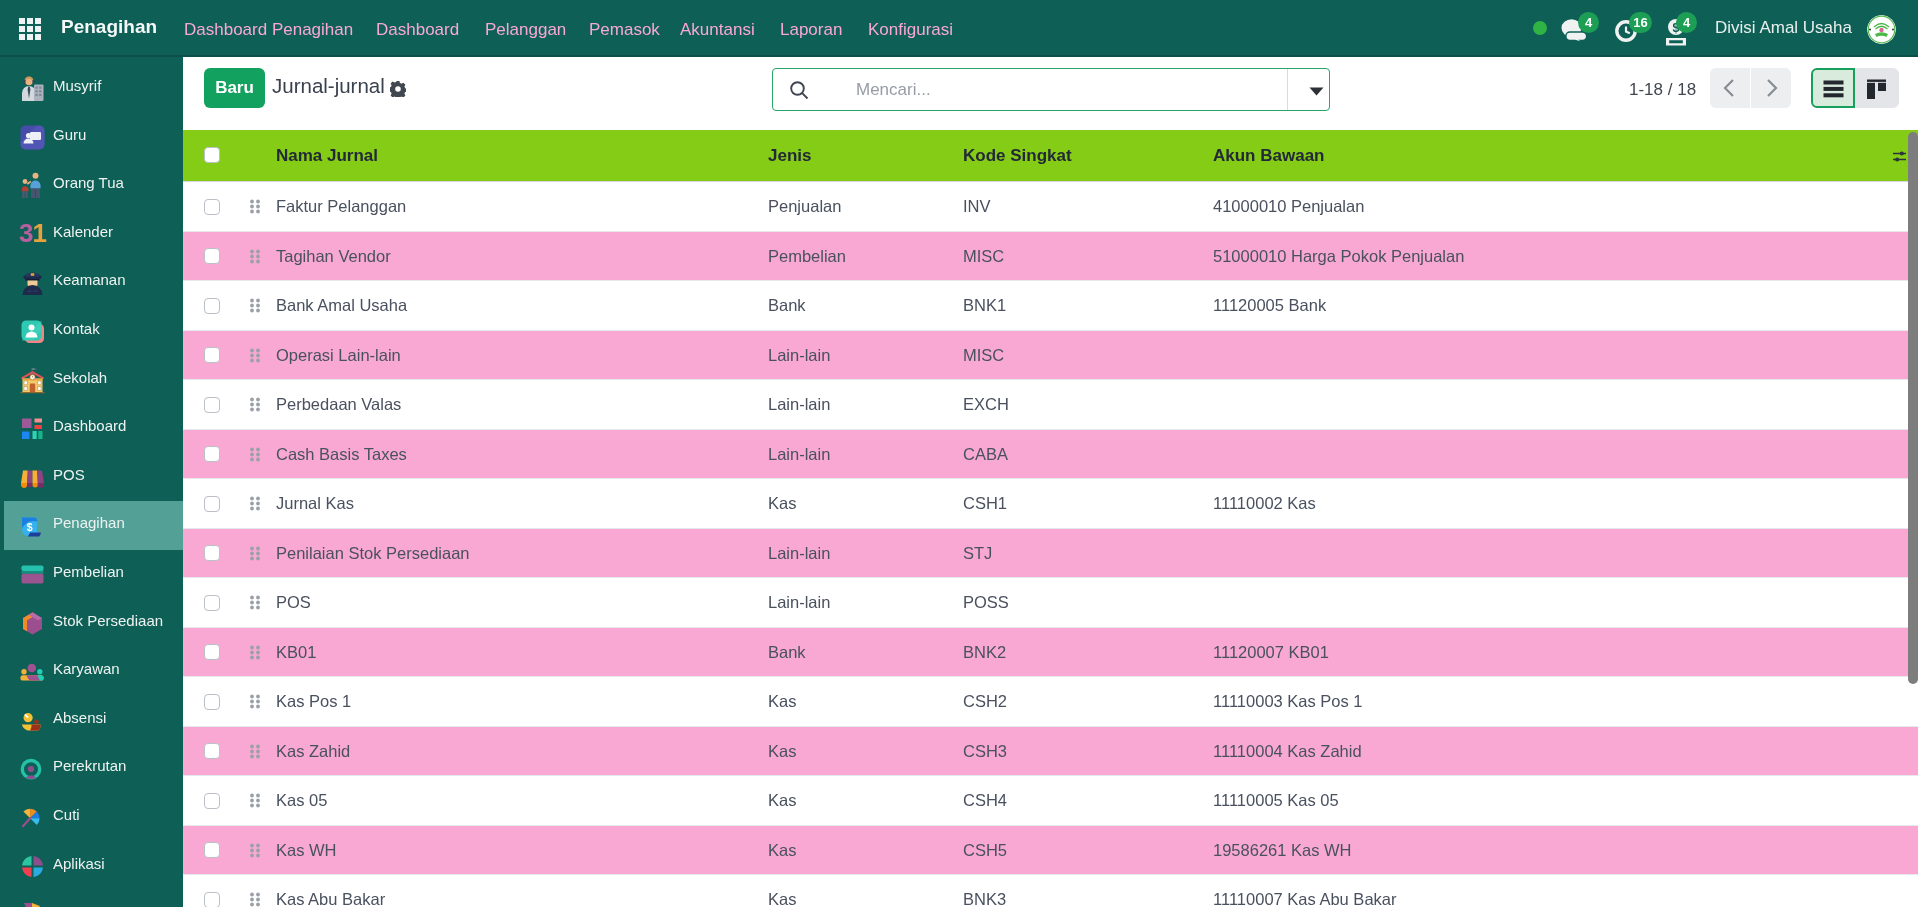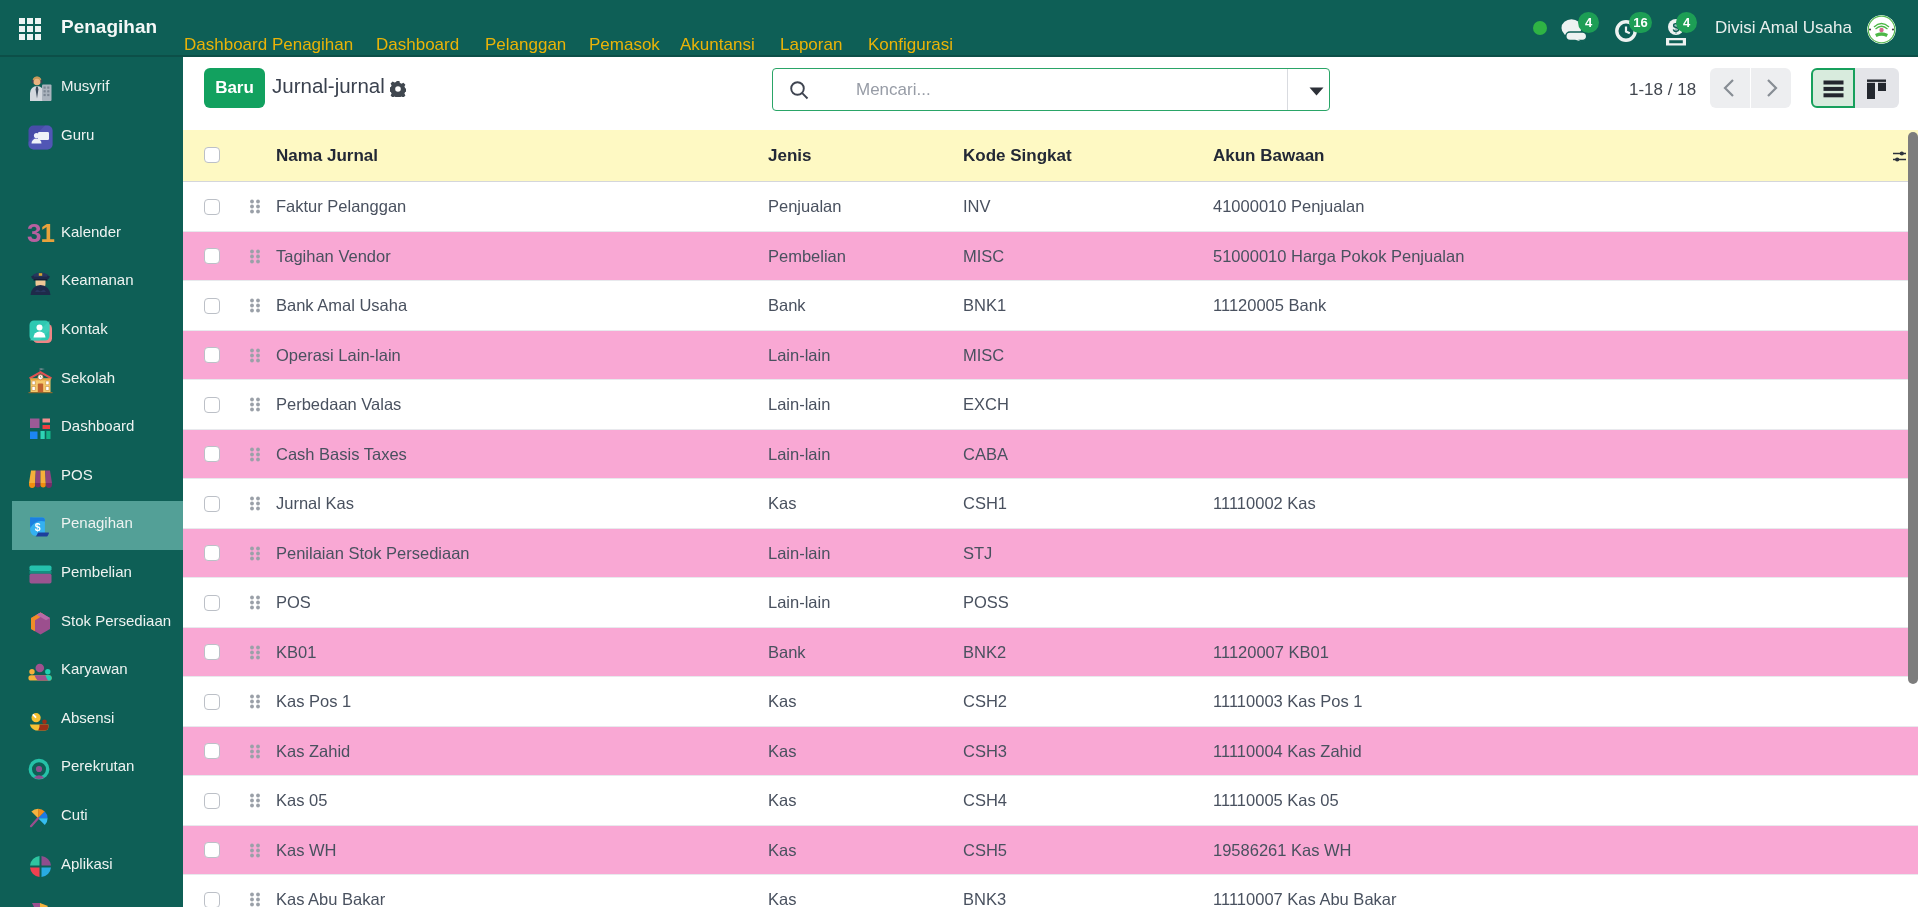--- a/index.html
+++ b/index.html
@@ -6,34 +6,34 @@
 html,body { width:1918px; height:907px; overflow:hidden; background:#fff;
   font-family:"Liberation Sans", sans-serif; }
 .abs { position:absolute; }
 
 
 #topbar { position:absolute; left:0; top:0; width:1918px; height:57px;
   background:#0e5f56; box-shadow:inset 0 -2px 0 #0c4f48; z-index:5; }
 #appsgrid { position:absolute; left:19px; top:18px; width:22px; height:22px; }
 #brand { position:absolute; left:61px; top:16px; font-size:19px; font-weight:600;
   color:#f4f8f7; }
-.topmenu { position:absolute; top:35px; font-size:17px; color:#eab308; }
+.topmenu { position:absolute; top:20px; font-size:17px; color:#f9a8d4; }
 #statusdot { position:absolute; left:1533px; top:21px; width:14px; height:14px;
   border-radius:50%; background:#2fb344; }
 .badge { position:absolute; background:#1d9e55; color:#fff; border-radius:11px;
   font-size:13px; font-weight:700; text-align:center; line-height:21px;
   width:21px; height:21px; z-index:3; }
 #username { position:absolute; left:1715px; top:18px; font-size:17px; color:#e9efed; }
 #avatar { position:absolute; left:1867px; top:15px; width:29px; height:29px;
   border-radius:50%; overflow:hidden; }
 
 
 #sidebar { position:absolute; left:0; top:57px; width:183px; height:850px;
   background:#0e5f56; z-index:4; overflow:hidden; }
-.sitem { position:absolute; left:12px; width:214px; height:49px; }
+.sitem { position:absolute; left:4px; width:214px; height:49px; }
 .sitem.active { background:#53a097; }
 .sitem .sicon { position:absolute; left:15px; top:11px; width:27px; height:27px; }
 .sitem .slabel { position:absolute; left:49px; top:13px; font-size:15px; color:#eef3f1; }
 
 
 #main { position:absolute; left:183px; top:57px; width:1735px; height:850px; background:#fff; }
 
 
 #btn-baru { position:absolute; left:21px; top:11px; width:61px; height:40px;
   background:#12a15f; border-radius:6px; color:#fff; font-size:17px; font-weight:700;
@@ -48,21 +48,21 @@
 .pgbtn { position:absolute; top:11px; width:40px; height:40px; background:#edeef0; }
 #pg-prev { left:1527px; border-radius:6px 0 0 6px; }
 #pg-next { left:1568px; border-radius:0 6px 6px 0; }
 .vsbtn { position:absolute; top:11px; width:44px; height:40px; }
 #vs-list { left:1628px; background:#d8ebdd; border:2px solid #17a05c; border-radius:6px 0 0 6px; }
 #vs-kanban { left:1672px; background:#e4e5e9; border-radius:0 6px 6px 0; }
 
 
 #tbl { position:absolute; left:0; top:73px; width:1735px; height:777px; }
 #thead { position:absolute; left:0; top:0; width:1735px; height:52px;
-  background:#fef9c3; border-bottom:1px solid #d4d6db; }
+  background:#84cc16; border-bottom:1px solid #d4d6db; }
 #thead .hlbl { position:absolute; top:0; line-height:51px; font-size:17px;
   font-weight:700; color:#232936; }
 #tbody { position:absolute; left:0; top:52px; width:1735px; }
 .trow { position:relative; width:1735px; height:49.5px; border-bottom:1px solid #e8e9ed;
   font-size:16.5px; color:#49515f;text-align:center; }
 .trow.stripe { background:#f9a8d4; }
 .trow > span { position:absolute; top:0; line-height:48.5px; white-space:nowrap; }
 .c-name { left:93px; } .c-jenis { left:585px; } .c-kode { left:780px; } .c-akun { left:1030px; }
 .cbx { position:absolute; left:21px; top:16.5px; width:16px; height:16px;
   border:1px solid #bcc0c7; border-radius:4px; background:#fff; }
@@ -147,20 +147,36 @@
     <div class="sitem" style="top:55.6px">
       <div class="sicon"><svg width="27" height="27" viewBox="0 0 27 27">
           <rect x="1.5" y="1.5" width="24" height="24" rx="5" fill="#474ca8"></rect>
           <path d="M1.5 18 L18 1.5 h2.5 a5 5 0 0 1 5 5 v14 a5 5 0 0 1 -5 5 h-14 a5 5 0 0 1 -5 -5 z" fill="#5a5fc0" opacity=".55"></path>
           <rect x="11" y="8" width="11" height="8" rx="1.2" fill="#eef1f8"></rect>
           <circle cx="9.5" cy="11.5" r="2.6" fill="#eef1f8"></circle>
           <path d="M4.5 19.5 a5 5 0 0 1 10 0 z" fill="#eef1f8"></path>
         </svg></div>
       <span class="slabel">Guru</span>
     </div>
+    <div class="sitem" style="top:104.2px">
+      <div class="sicon"><svg width="27" height="27" viewBox="0 0 27 27">
+          <circle cx="16.5" cy="3.8" r="3" fill="#e8b380"></circle>
+          <path d="M11.5 13.5 a5 5 0 0 1 10 0 v1 h-10 z" fill="#58a0d8"></path>
+          <rect x="11.5" y="13.5" width="10" height="3" fill="#58a0d8"></rect>
+          <rect x="12" y="16.5" width="4" height="9.5" fill="#46566e"></rect>
+          <rect x="17" y="16.5" width="4" height="9.5" fill="#46566e"></rect>
+          <circle cx="6" cy="9.5" r="2.4" fill="#e8b380"></circle>
+          <path d="M2.8 17.5 a3.3 3.3 0 0 1 6.6 0 v1 h-6.6 z" fill="#b04038"></path>
+          <rect x="2.8" y="17.5" width="6.6" height="2" fill="#b04038"></rect>
+          <rect x="3.2" y="19.5" width="2.5" height="6.5" fill="#4a5a72"></rect>
+          <rect x="6.4" y="19.5" width="2.5" height="6.5" fill="#4a5a72"></rect>
+          <path d="M8.2 12 l3.6 -2.5" stroke="#e8b380" stroke-width="1.6"></path>
+        </svg></div>
+      <span class="slabel">Orang Tua</span>
+    </div>
     <div class="sitem" style="top:152.8px">
       <div class="sicon">
         <div style="font:bold 26px 'Liberation Sans';letter-spacing:-1px;margin-top:-3px"><span style="color:#b85fa0">3</span><span style="color:#e8a23c">1</span></div>
       </div>
       <span class="slabel">Kalender</span>
     </div>
     <div class="sitem" style="top:201.4px">
       <div class="sicon"><svg width="27" height="27" viewBox="0 0 27 27">
           <path d="M4 7.5 q9.5 -6.5 19 0 l-1.5 2.5 h-16 z" fill="#1e2a4a"></path>
           <path d="M6 5.8 q7.5 -4.5 15 0 l-1 2 h-13 z" fill="#27375f"></path>

